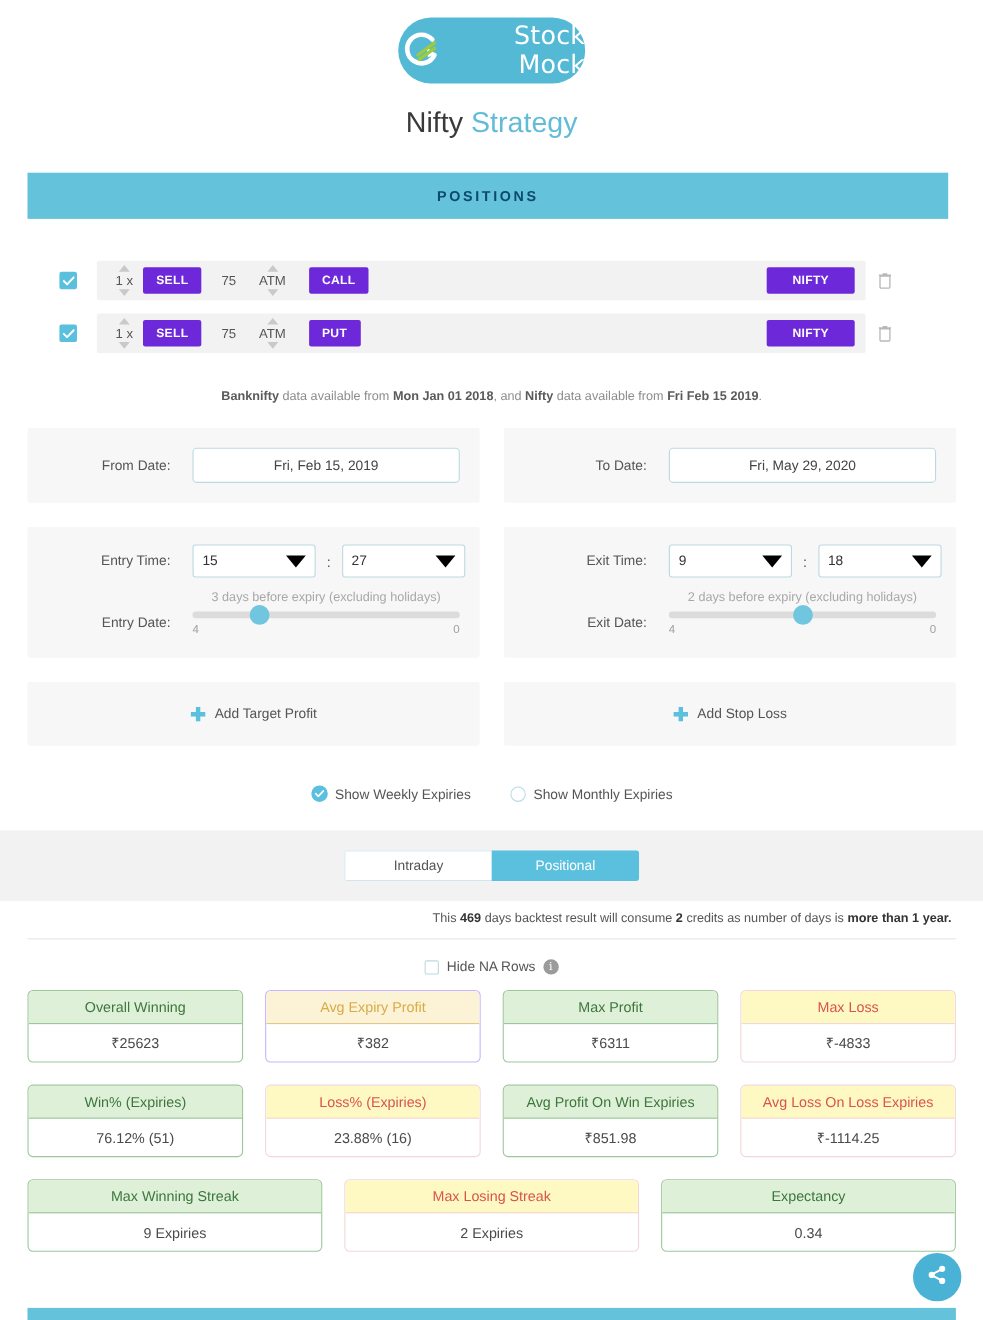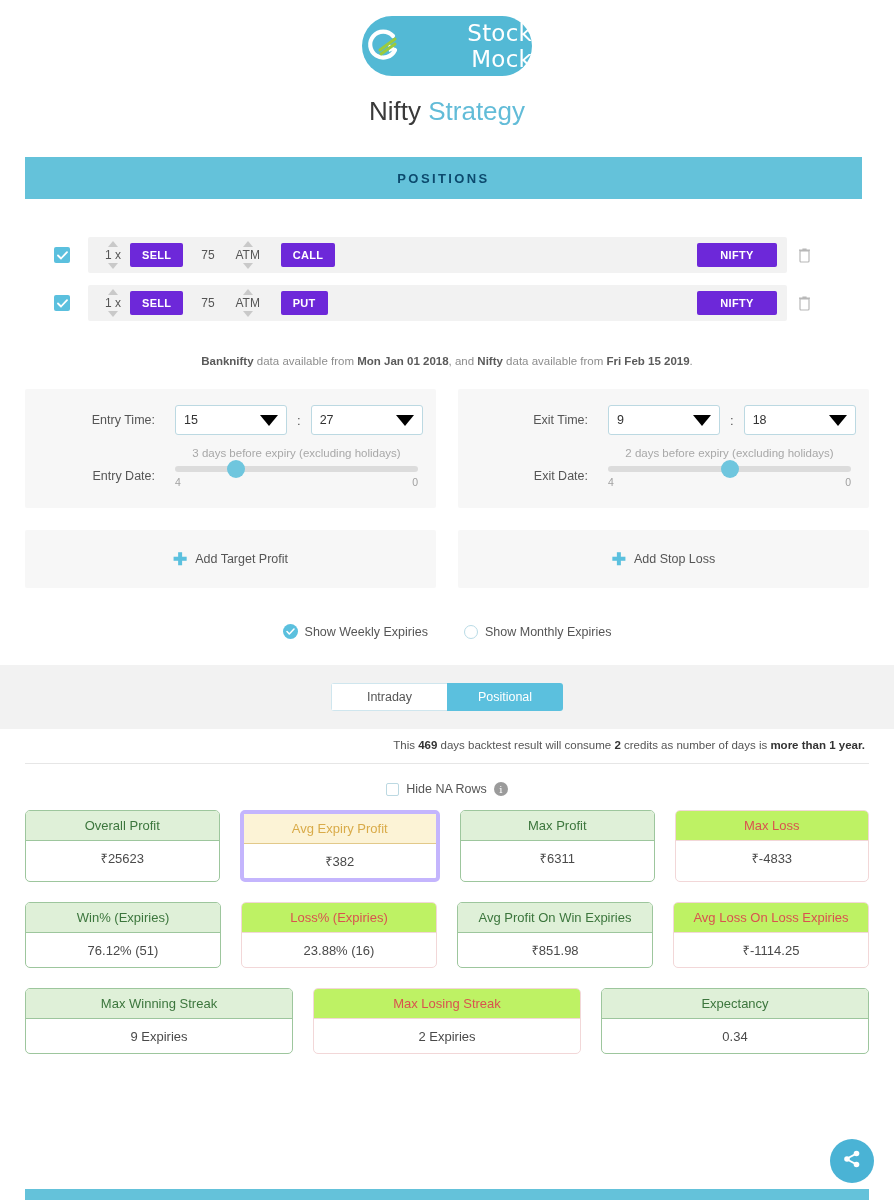--- a/index.html
+++ b/index.html
@@ -106,21 +106,21 @@
 
   
   .radios { display:flex; align-items:center; justify-content:center; gap: 36px; margin-top: 36px; }
   .radio-item { display:flex; align-items:center; gap: 7px; font-size: 12.5px; color:#555; }
   .radio-on { width:15px;height:15px;border-radius:50%;background:#5bc0de; display:flex;align-items:center;justify-content:center;}
   .radio-off { width:14px;height:14px;border-radius:50%;border:1.5px solid #b9dbe6; background:#fff;}
 
   
   .mode-wrap { margin-top: 26px; background:#f2f2f2; padding: 18px 0; display:flex; justify-content:center;}
   .mode { display:flex; border-radius: 3px; overflow:hidden; }
-  .mode div { width: 116px; height: 28px; display:flex; align-items:center; justify-content:center; font-size:12.5px;}
+  .mode div { width: 134px; height: 28px; display:flex; align-items:center; justify-content:center; font-size:12.5px;}
   .mode .off { background:#fff; color:#555; border:1px solid #cfe6ee; border-right:none; }
   .mode .on  { background:#5bc0de; color:#fff; }
 
   .credit-note { text-align:right; padding: 10px 29px 0 0; font-size: 11.5px; color:#555; }
   .credit-note b { font-weight: 700; color:#333; }
   .divider { margin: 12px 25px 0 25px; border-top: 1px solid #e6e6e6; }
 
   
   .hide-na { display:flex; align-items:center; justify-content:center; gap:7px; margin-top: 18px; font-size:12.5px; color:#555;}
   .chk-empty { width: 13px; height: 13px; border: 1.5px solid #bcd9e2; border-radius:2px; background:#fff;}
@@ -128,24 +128,24 @@
              display:flex;align-items:center;justify-content:center; font-family:"DejaVu Serif", serif; }
 
   
   .stats { padding: 0 25px; margin-top: 14px; }
   .stat-row { display:flex; gap: 20px; margin-bottom: 20px; }
   .card { flex:1 1 0; border-radius: 5px; overflow:hidden; background:#fff; }
   .card .hd { height: 30px; display:flex; align-items:center; justify-content:center; font-size: 13px; }
   .card .bd { height: 34px; display:flex; align-items:center; justify-content:center; font-size: 13px; color:#4a4a4a; }
   .g { border: 1px solid #9dc69d; }
   .g .hd { background:#dff0d8; color:#3c763d; border-bottom:1px solid #9dc69d; }
-  .y { border: 4px solid #c4b5fd; }
+  .y { border: 1px solid #c4b5fd; }
   .y .hd { background:#fcf3d6; color:#d9ab49; border-bottom:1px solid #e2c98a; }
   .r { border: 1px solid #f2d7d8; }
-  .r .hd { background:#bef264; color:#d9534f; border-bottom:1px solid #f2d7d8; }
+  .r .hd { background:#fef9c3; color:#d9534f; border-bottom:1px solid #f2d7d8; }
 
   
   .fab {
     position: absolute; right: 20px; bottom: 17px; width: 44px; height: 44px;
     border-radius: 50%; background:#4ab3d5; display:flex; align-items:center; justify-content:center;
   }
   .bottom-bar { position:absolute; left: 25px; right: 25px; bottom: 0; height: 11px; background:#64c2da; }
 </style>
 </head>
 <body>
@@ -232,20 +232,34 @@
             <path d="M2 4 h9 v10 a1 1 0 0 1 -1 1 H3 a1 1 0 0 1 -1 -1 Z M1 3.2 h11 M5 2 h3 v1.2 h-3z" fill="none" stroke="#b8b8b8" stroke-width="1.2"></path>
           </svg>
       </span>
     </div>
   </div>
 
   <div class="data-note">
     <b>Banknifty</b><span> data available from </span><b>Mon Jan 01 2018</b><span>, and </span><b>Nifty</b><span> data available from </span><b>Fri Feb 15 2019</b><span>.</span>
   </div>
 
+  <div class="grid2">
+    <div class="panel">
+      <div class="row-line">
+        <span class="lbl">From Date:</span>
+        <span class="date-input">Fri, Feb 15, 2019</span>
+      </div>
+    </div>
+    <div class="panel">
+      <div class="row-line">
+        <span class="lbl">To Date:</span>
+        <span class="date-input">Fri, May 29, 2020</span>
+      </div>
+    </div>
+  </div>
 
   <div class="grid2">
     <div class="panel">
       <div class="time-line">
         <span class="lbl">Entry Time:</span>
         <span class="sel">
           <span>15</span>
           <span class="tri"></span>
         </span>
         <span class="colon">:</span>
@@ -343,21 +357,21 @@
   <div class="hide-na">
     <span class="chk-empty"></span>
     <span>Hide NA Rows</span>
     <span class="info-ic">i</span>
   </div>
 
   <div class="stats">
 
     <div class="stat-row">
       <div class="card g">
-        <div class="hd">Overall Profit</div>
+        <div class="hd">Overall Winning</div>
         <div class="bd">₹25623</div>
       </div>
       <div class="card y">
         <div class="hd">Avg Expiry Profit</div>
         <div class="bd">₹382</div>
       </div>
       <div class="card g">
         <div class="hd">Max Profit</div>
         <div class="bd">₹6311</div>
       </div>

